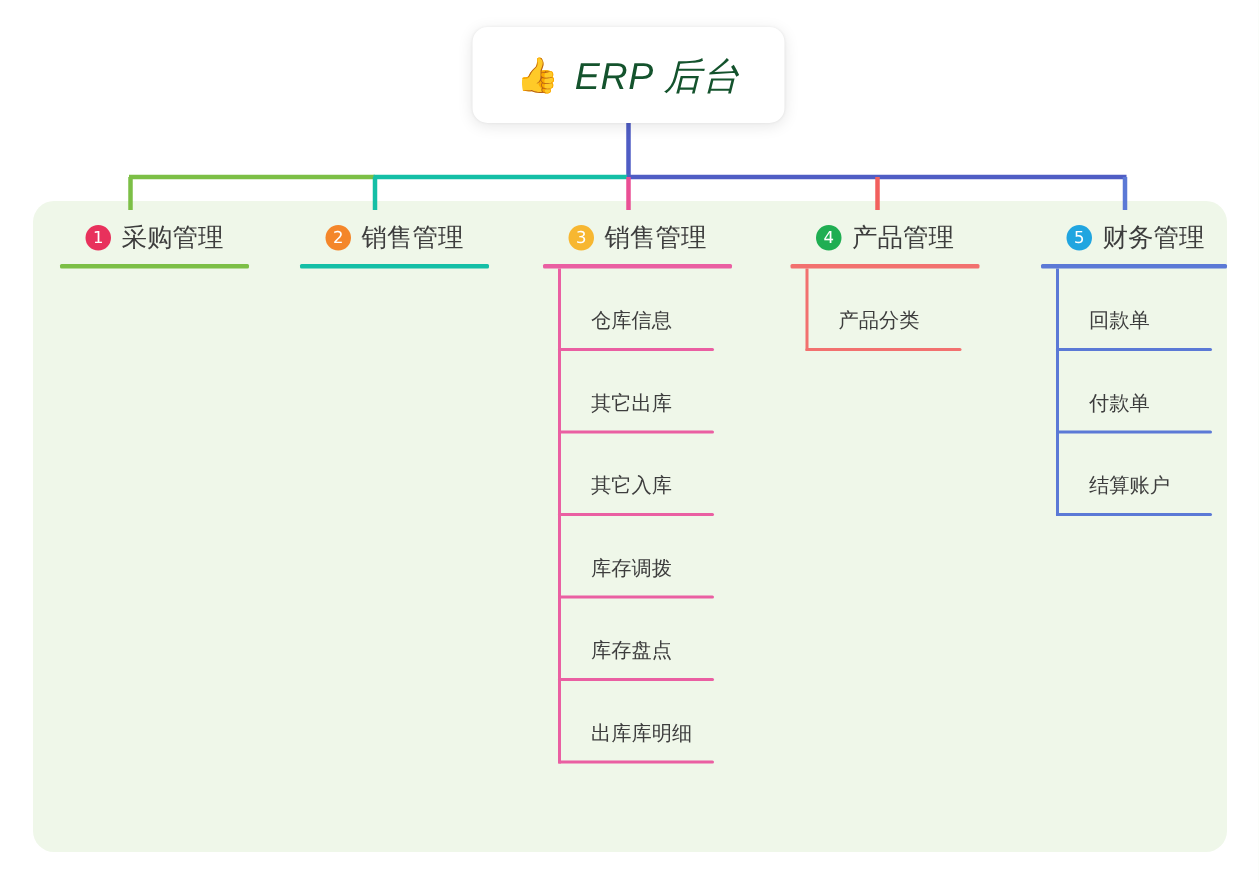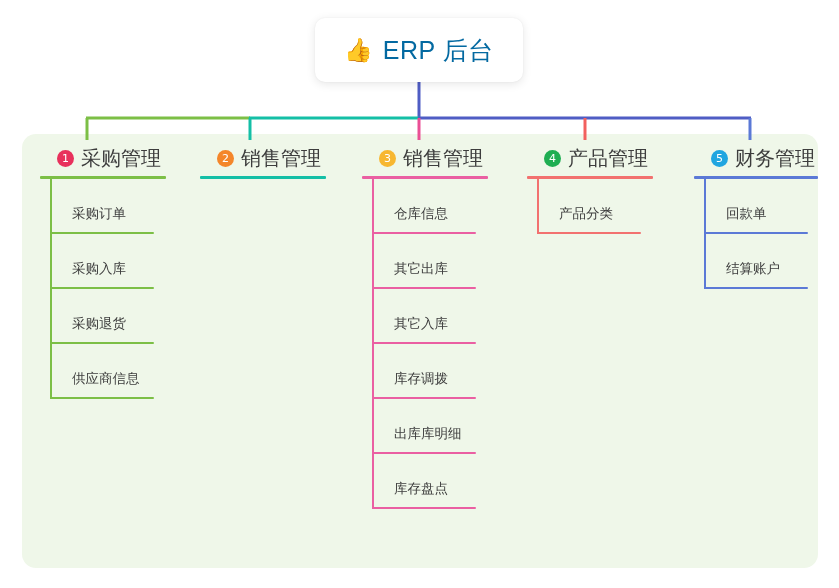--- a/index.html
+++ b/index.html
@@ -31,23 +31,24 @@
     justify-content: center;
     gap: 10px;
     box-sizing: border-box;
   }
   #root-node .thumb {
     font-size: 23px;
     line-height: 1;
   }
   #root-node .root-title {
     font-size: 25px;
-    color: #0369a1;
+    color: #14532d;
     letter-spacing: .5px;
     white-space: nowrap;
+    font-style: italic;
   }
 
   
   #connectors {
     position: absolute;
     left: 0;
     top: 0;
     width: 839px;
     height: 588px;
     pointer-events: none;
@@ -82,21 +83,21 @@
     height: 17px;
     border-radius: 50%;
     color: #ffffff;
     font-size: 11px;
     line-height: 17px;
     text-align: center;
     font-family: "DejaVu Sans", sans-serif;
     flex: 0 0 auto;
   }
   .col-title {
-    font-size: 20px;
+    font-size: 17px;
     color: #3d3d3d;
   }
   .col-rule {
     height: 3px;
     margin-top: 6px;
     border-radius: 1px;
   }
   .items {
     position: relative;
     margin-left: 10px;
@@ -155,39 +156,20 @@
   <span class="root-title">ERP 后台</span>
 </div>
 
 <div id="columns-host">
     <div class="column" style="left: 40px;">
       <div class="col-header">
         <span class="badge" style="background: rgb(232, 49, 92);">1</span>
         <span class="col-title">采购管理</span>
       </div>
       <div class="col-rule" style="background: rgb(124, 191, 70); width: 126px;"></div>
-      <div class="items">
-        <div class="spine" style="background: rgb(124, 191, 70);"></div>
-        <div class="item">
-          <span class="item-label">采购订单</span>
-          <div class="item-rule" style="background: rgb(124, 191, 70);"></div>
-        </div>
-        <div class="item">
-          <span class="item-label">采购入库</span>
-          <div class="item-rule" style="background: rgb(124, 191, 70);"></div>
-        </div>
-        <div class="item">
-          <span class="item-label">采购退货</span>
-          <div class="item-rule" style="background: rgb(124, 191, 70);"></div>
-        </div>
-        <div class="item">
-          <span class="item-label">供应商信息</span>
-          <div class="item-rule" style="background: rgb(124, 191, 70);"></div>
-        </div>
-      </div>
     </div>
     <div class="column" style="left: 200px;">
       <div class="col-header">
         <span class="badge" style="background: rgb(244, 134, 42);">2</span>
         <span class="col-title">销售管理</span>
       </div>
       <div class="col-rule" style="background: rgb(20, 191, 166); width: 126px;"></div>
     </div>
     <div class="column" style="left: 362px;">
       <div class="col-header">
@@ -207,25 +189,25 @@
         </div>
         <div class="item">
           <span class="item-label">其它入库</span>
           <div class="item-rule" style="background: rgb(234, 95, 162);"></div>
         </div>
         <div class="item">
           <span class="item-label">库存调拨</span>
           <div class="item-rule" style="background: rgb(234, 95, 162);"></div>
         </div>
         <div class="item">
+          <span class="item-label">库存盘点</span>
+          <div class="item-rule" style="background: rgb(234, 95, 162);"></div>
+        </div>
+        <div class="item">
           <span class="item-label">出库库明细</span>
-          <div class="item-rule" style="background: rgb(234, 95, 162);"></div>
-        </div>
-        <div class="item">
-          <span class="item-label">库存盘点</span>
           <div class="item-rule" style="background: rgb(234, 95, 162);"></div>
         </div>
       </div>
     </div>
     <div class="column" style="left: 527px;">
       <div class="col-header">
         <span class="badge" style="background: rgb(31, 174, 82);">4</span>
         <span class="col-title">产品管理</span>
       </div>
       <div class="col-rule" style="background: rgb(242, 113, 111); width: 126px;"></div>
@@ -243,18 +225,22 @@
         <span class="col-title">财务管理</span>
       </div>
       <div class="col-rule" style="background: rgb(91, 121, 214); width: 124px;"></div>
       <div class="items">
         <div class="spine" style="background: rgb(91, 121, 214);"></div>
         <div class="item">
           <span class="item-label">回款单</span>
           <div class="item-rule" style="background: rgb(91, 121, 214);"></div>
         </div>
         <div class="item">
+          <span class="item-label">付款单</span>
+          <div class="item-rule" style="background: rgb(91, 121, 214);"></div>
+        </div>
+        <div class="item">
           <span class="item-label">结算账户</span>
           <div class="item-rule" style="background: rgb(91, 121, 214);"></div>
         </div>
       </div>
     </div>
   </div>
 
 </body></html>

